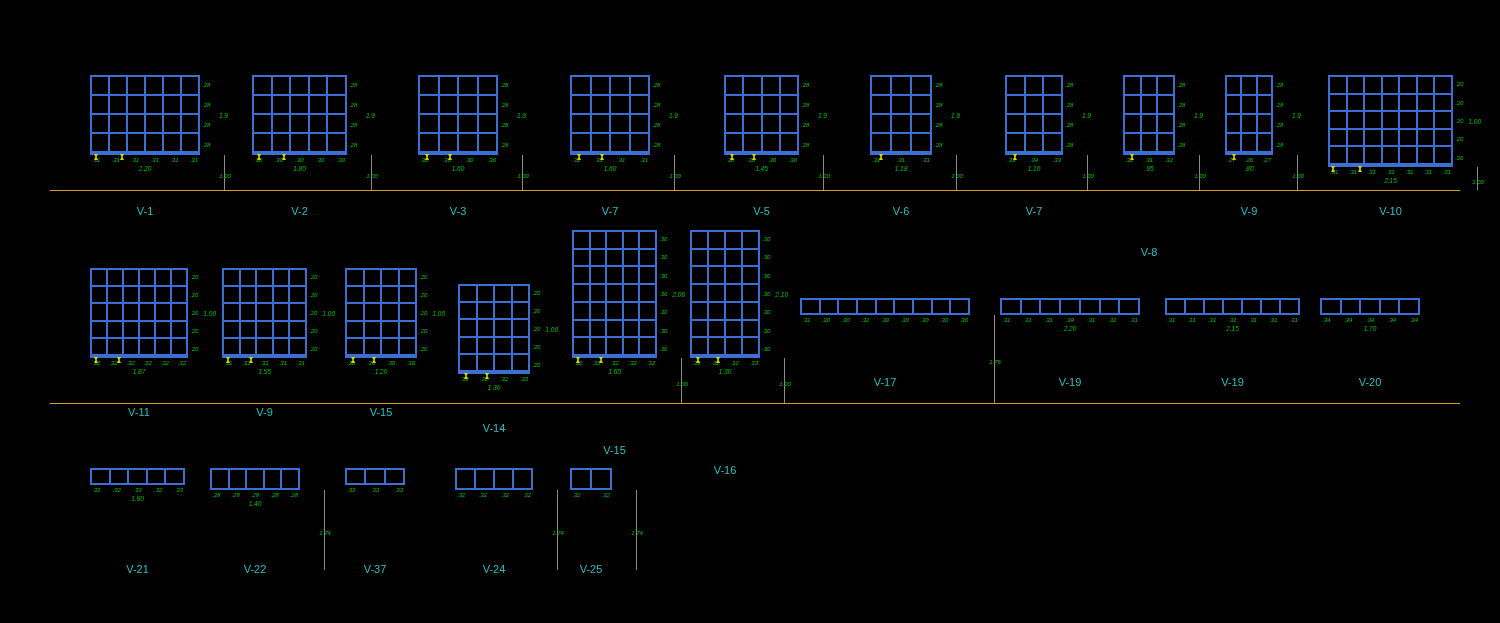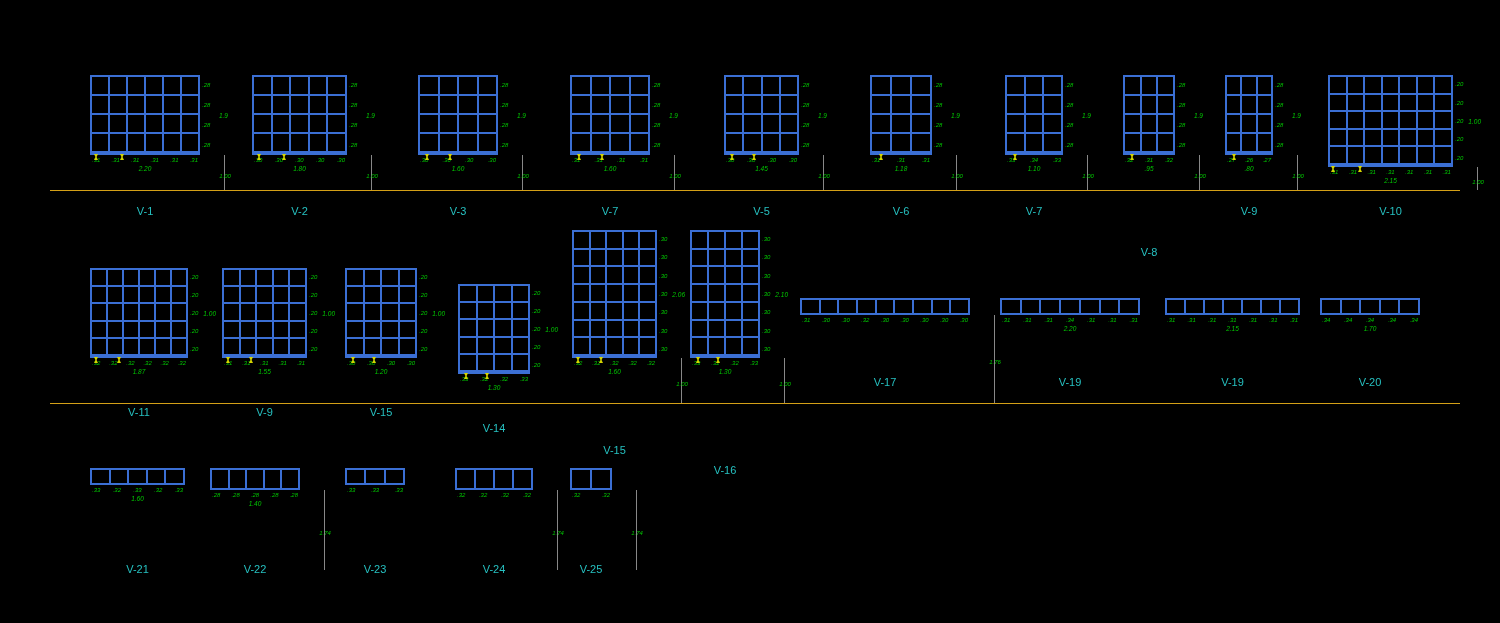--- a/index.html
+++ b/index.html
@@ -1036,21 +1036,21 @@
           <div></div>
           <div></div>
           <div></div>
         </div>
       </div>
       <div class="hdim" style="width: 60px;">
         <span>.33</span>
         <span>.33</span>
         <span>.33</span>
       </div>
-      <div class="label" style="top: 95px;">V-23</div>
+      <div class="label" style="top: 95px;">V-37</div>
     </div>
     <div class="win" style="left: 455px; top: 0px;">
       <div style="position: relative; margin-top: 0px;">
         <div class="grid" style="width: 78px; height: 22px; grid-template-columns: repeat(4, 1fr); grid-template-rows: repeat(1, 1fr);">
           <div></div>
           <div></div>
           <div></div>
           <div></div>
         </div>
         <div class="extline" style="right: -25px; height: 80px;"></div>

